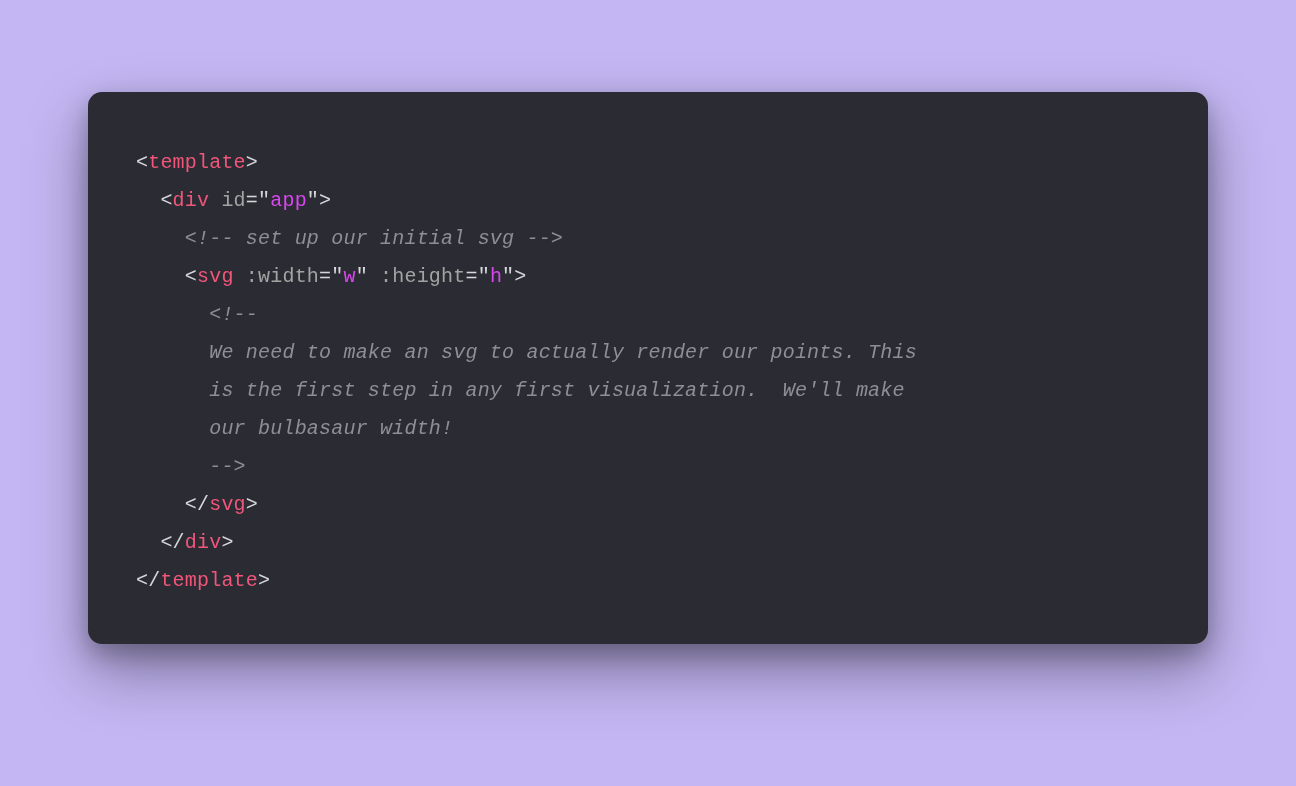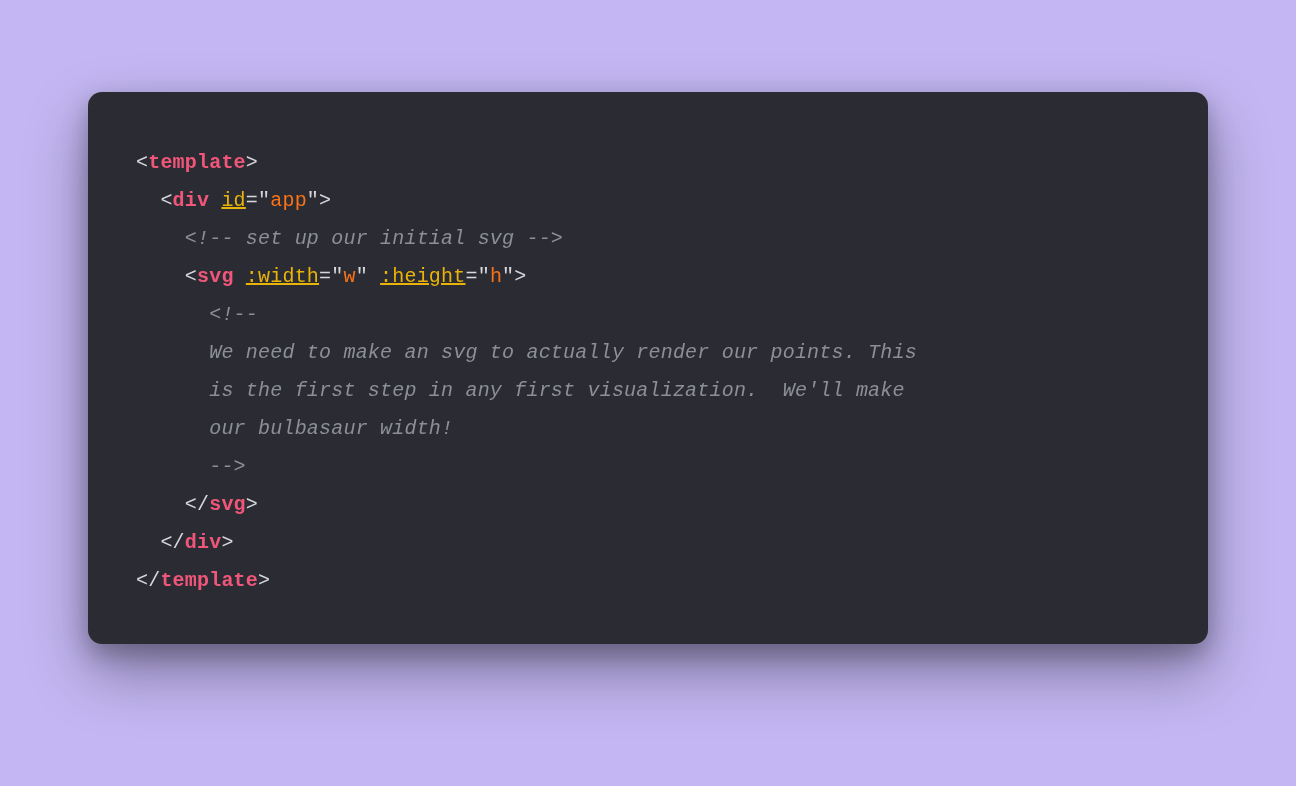--- a/index.html
+++ b/index.html
@@ -31,23 +31,23 @@
   }
   pre.code {
     margin: 0;
     white-space: pre;
     line-height: 1.9;
     font-family: inherit;
     color: #d6d7db;
     letter-spacing: 0.2px;
   }
   .punct   { color: #d6d7db; }        
-  .tag     { color: #f0567a; font-weight: bold; }        
-  .attr    { color: #eab308; text-decoration: underline; }        
-  .string  { color: #f97316; }        
+  .tag     { color: #f0567a; }        
+  .attr    { color: #a3a3a3; }        
+  .string  { color: #d946ef; }        
   .comment { color: #8d8f97; font-style: italic; } 
 </style>
 </head>
 <body>
 
 <div class="stage">
   <div class="code-card">
 <pre class="code"><span class="punct">&lt;</span><span class="tag">template</span><span class="punct">&gt;</span>
   <span class="punct">&lt;</span><span class="tag">div</span><span> </span><span class="attr">id</span><span class="punct">=</span><span class="punct">"</span><span class="string">app</span><span class="punct">"</span><span class="punct">&gt;</span>
     <span class="comment">&lt;!-- set up our initial svg --&gt;</span>

